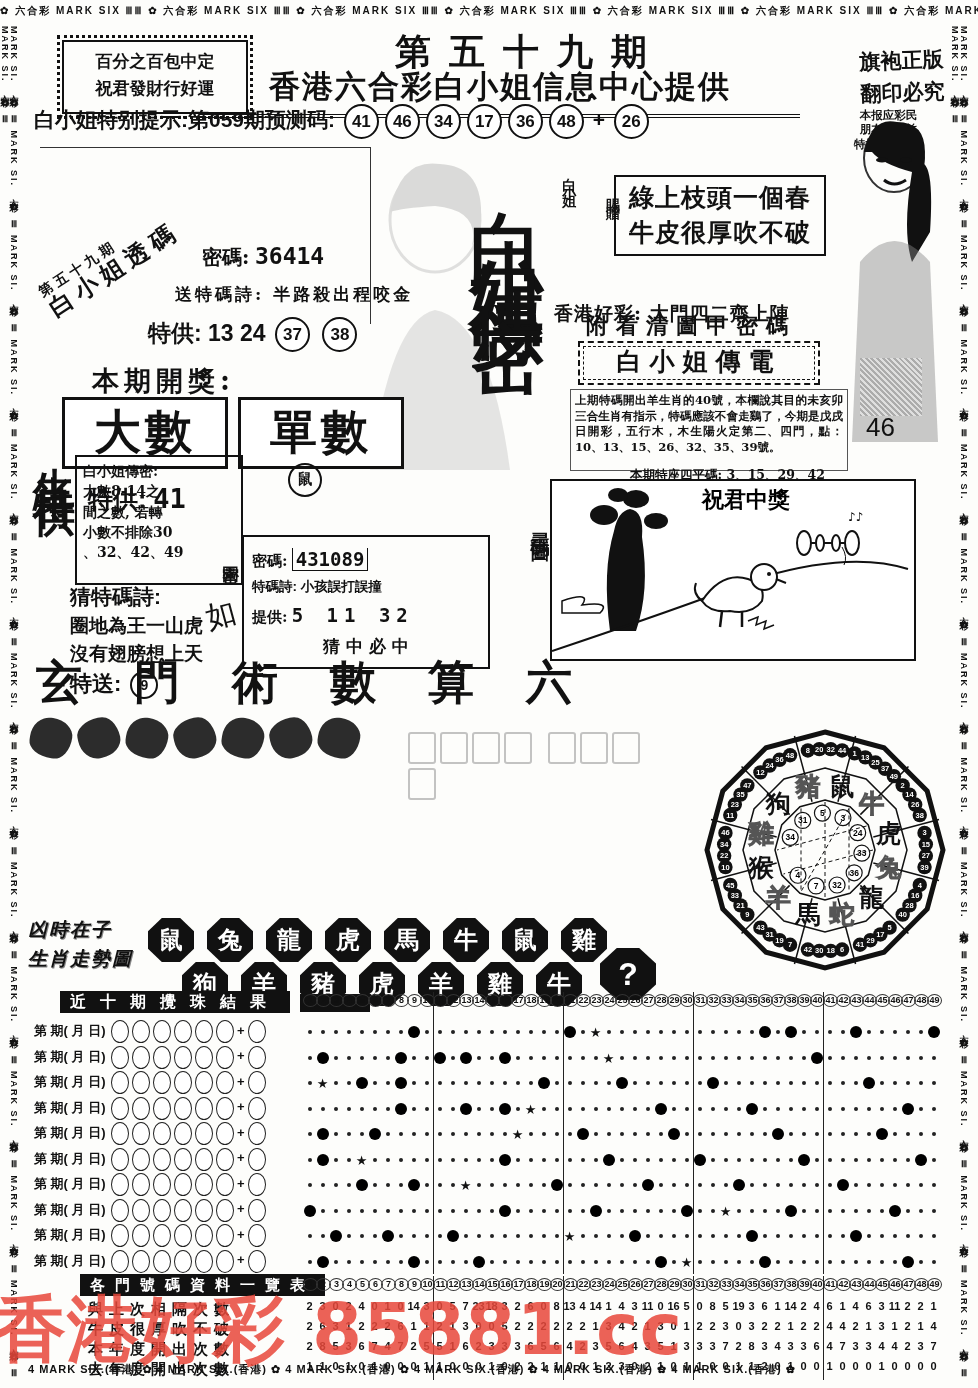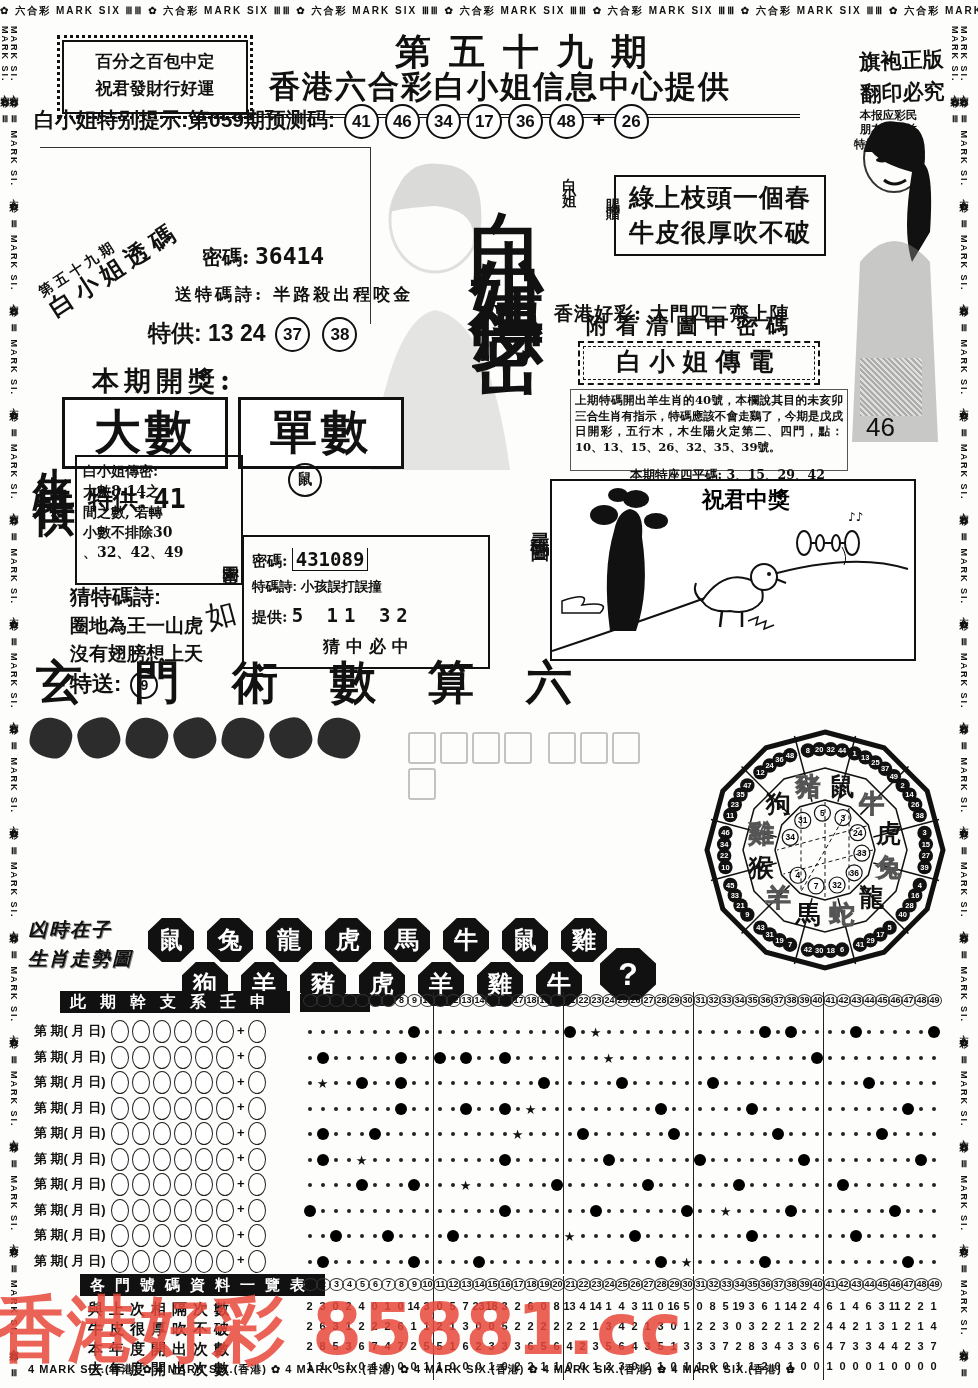--- a/index.html
+++ b/index.html
@@ -440,21 +440,21 @@
         <line x1="125" y1="74" x2="125" y2="170" stroke="#111" stroke-width="1" stroke-dasharray="4 3"></line>
         <line x1="149" y1="80.43078061834694" x2="101.00000000000001" y2="163.56921938165306" stroke="#111" stroke-width="1" stroke-dasharray="4 3"></line>
         <line x1="166.56921938165306" y1="98" x2="77" y2="122" stroke="#111" stroke-width="1" stroke-dasharray="4 3"></line>
         <line x1="173" y1="122" x2="83.43078061834694" y2="146" stroke="#111" stroke-width="1" stroke-dasharray="4 3"></line>
         <line x1="149" y1="80.43078061834694" x2="149" y2="163.56921938165306" stroke="#111" stroke-width="1" stroke-dasharray="4 3"></line>
         <line x1="100.99999999999997" y1="80.43078061834696" x2="101.00000000000001" y2="163.56921938165306" stroke="#111" stroke-width="1" stroke-dasharray="4 3"></line>
       </svg>
   </div>
 
   <div class="abs" style="left:60px;top:992px;">
-    <span class="blackbar">此期幹支系壬申</span>
+    <span class="blackbar">近十期攪珠結果</span>
     <span style="display:inline-block;width:70px;height:18px;background:#111;vertical-align:middle;margin-left:6px;"></span>
   </div>
   <div class="abs" id="resleft" style="left:34px;top:1020px;">
       <div class="res-left" style="height: 25.5px;"><span>第  期(  月  日) </span><span class="oc"></span><span class="oc"></span><span class="oc"></span><span class="oc"></span><span class="oc"></span><span class="oc"></span><span style="margin: 0px 2px;">+</span><span class="oc"></span></div>
       <div class="res-left" style="height: 25.5px;"><span>第  期(  月  日) </span><span class="oc"></span><span class="oc"></span><span class="oc"></span><span class="oc"></span><span class="oc"></span><span class="oc"></span><span style="margin: 0px 2px;">+</span><span class="oc"></span></div>
       <div class="res-left" style="height: 25.5px;"><span>第  期(  月  日) </span><span class="oc"></span><span class="oc"></span><span class="oc"></span><span class="oc"></span><span class="oc"></span><span class="oc"></span><span style="margin: 0px 2px;">+</span><span class="oc"></span></div>
       <div class="res-left" style="height: 25.5px;"><span>第  期(  月  日) </span><span class="oc"></span><span class="oc"></span><span class="oc"></span><span class="oc"></span><span class="oc"></span><span class="oc"></span><span style="margin: 0px 2px;">+</span><span class="oc"></span></div>
       <div class="res-left" style="height: 25.5px;"><span>第  期(  月  日) </span><span class="oc"></span><span class="oc"></span><span class="oc"></span><span class="oc"></span><span class="oc"></span><span class="oc"></span><span style="margin: 0px 2px;">+</span><span class="oc"></span></div>
       <div class="res-left" style="height: 25.5px;"><span>第  期(  月  日) </span><span class="oc"></span><span class="oc"></span><span class="oc"></span><span class="oc"></span><span class="oc"></span><span class="oc"></span><span style="margin: 0px 2px;">+</span><span class="oc"></span></div>
       <div class="res-left" style="height: 25.5px;"><span>第  期(  月  日) </span><span class="oc"></span><span class="oc"></span><span class="oc"></span><span class="oc"></span><span class="oc"></span><span class="oc"></span><span style="margin: 0px 2px;">+</span><span class="oc"></span></div>

